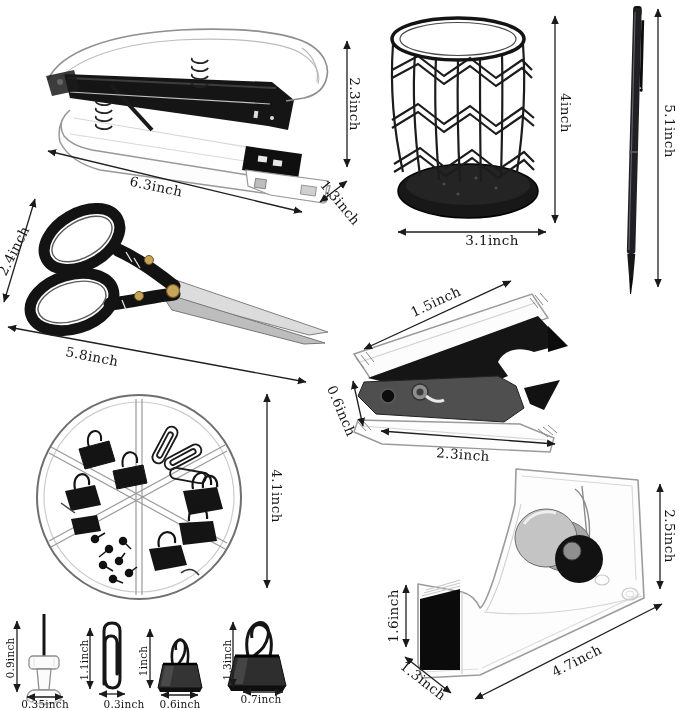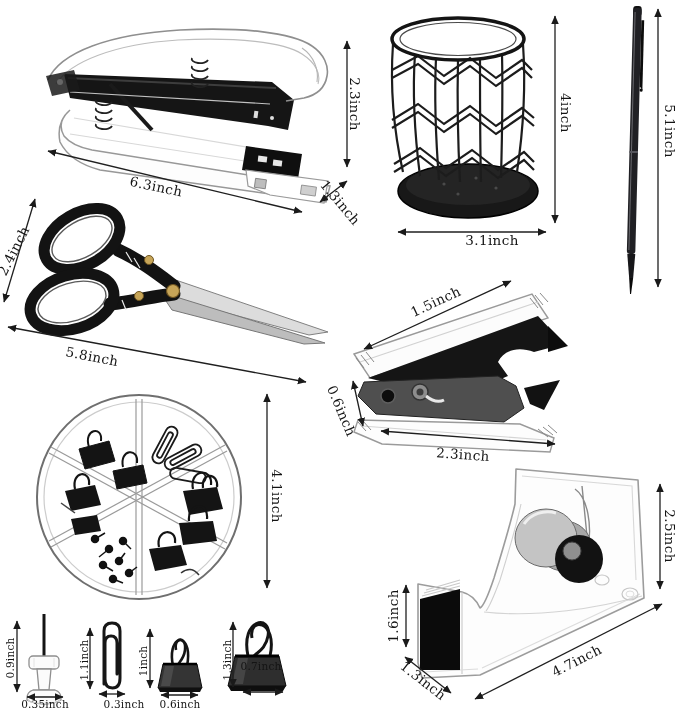--- a/index.html
+++ b/index.html
@@ -374,15 +374,15 @@
   <div class="dim" style="left:394px;top:616px;transform:translate(-50%,-50%) rotate(-90deg);">1.6inch</div>
   <div class="dim" style="left:423px;top:681px;transform:translate(-50%,-50%) rotate(38deg);">1.3inch</div>
   <div class="dim" style="left:577px;top:661px;transform:translate(-50%,-50%) rotate(-27deg);">4.7inch</div>
   <div class="dim sm" style="left:10px;top:658px;transform:translate(-50%,-50%) rotate(-90deg);">0.9inch</div>
   <div class="dim sm" style="left:45px;top:704px;transform:translate(-50%,-50%);">0.35inch</div>
   <div class="dim sm" style="left:84px;top:660px;transform:translate(-50%,-50%) rotate(-90deg);">1.1inch</div>
   <div class="dim sm" style="left:124px;top:704px;transform:translate(-50%,-50%);">0.3inch</div>
   <div class="dim sm" style="left:143px;top:661px;transform:translate(-50%,-50%) rotate(-90deg);">1inch</div>
   <div class="dim sm" style="left:180px;top:704px;transform:translate(-50%,-50%);">0.6inch</div>
   <div class="dim sm" style="left:227px;top:660px;transform:translate(-50%,-50%) rotate(-90deg);">1.3inch</div>
-  <div class="dim sm" style="left:261px;top:666px;transform:translate(-50%,-50%);text-align:center;">0.7inch</div>
+  <div class="dim sm" style="left:261px;top:699px;transform:translate(-50%,-50%);text-align:center;">0.7inch</div>
 
 </div>
 
 </body></html>

